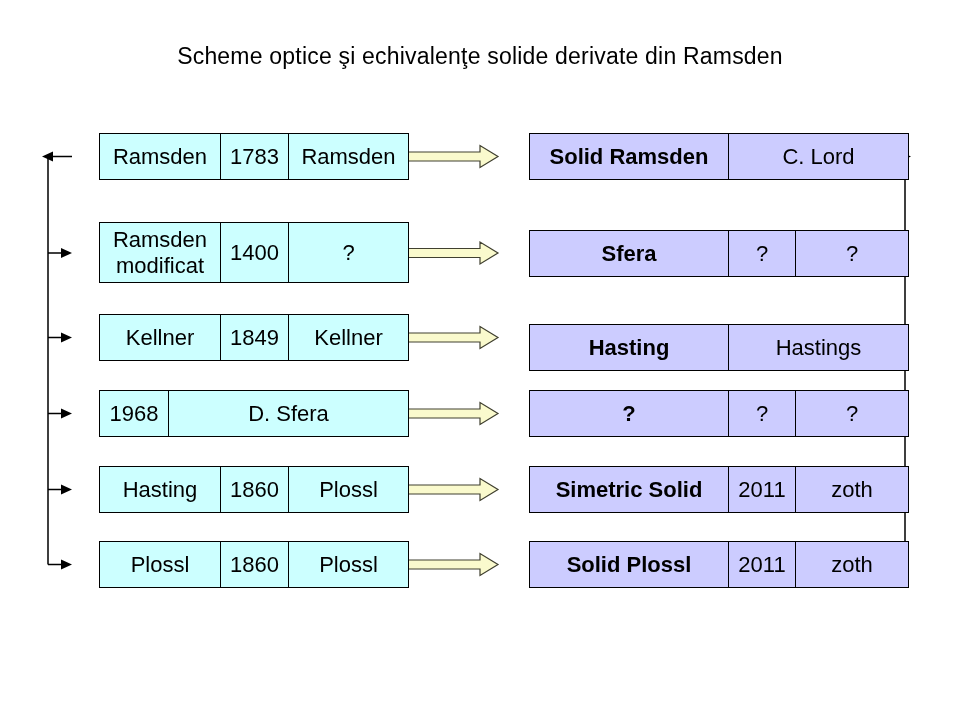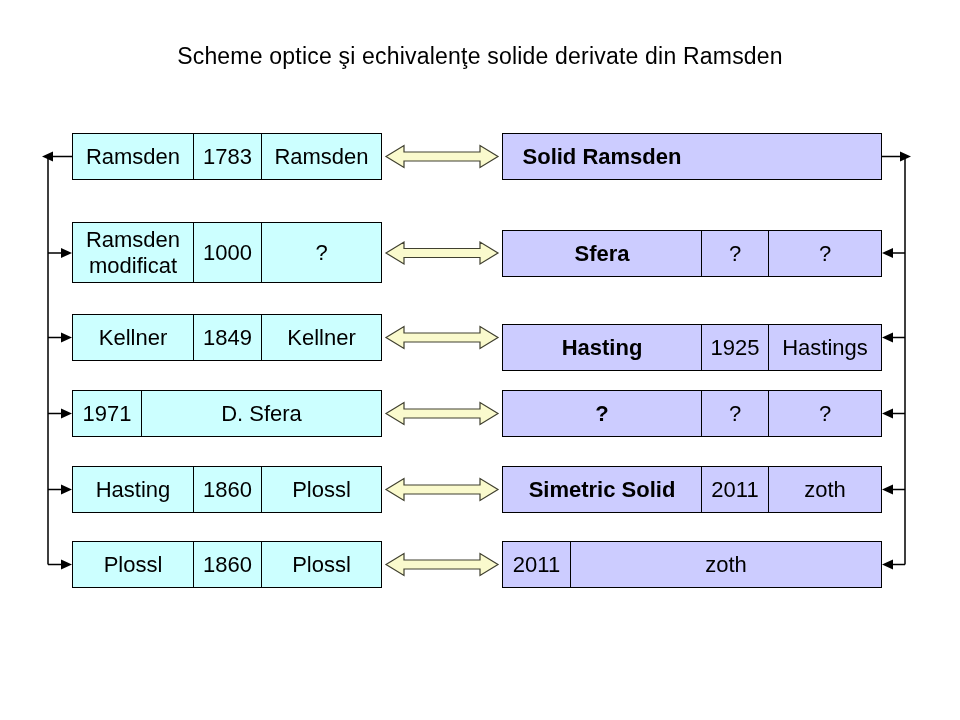--- a/index.html
+++ b/index.html
@@ -34,20 +34,21 @@
     height: 720px;
   }
   .box {
     position: absolute;
     display: flex;
     align-items: stretch;
     border: 1.5px solid #000000;
     box-sizing: border-box;
     font-size: 22px;
     line-height: 1.18;
+    margin-left: 27px;
   }
   .box.left-side  { left: 72px;  width: 310px; background: var(--left-box, #CCFFFF); }
   .box.right-side { left: 502px; width: 380px; background: var(--right-box, #CCCCFF); }
   .cell {
     display: flex;
     align-items: center;
     justify-content: center;
     text-align: center;
     box-sizing: border-box;
     padding: 0 2px;
@@ -105,46 +106,46 @@
     <polygon class="dbl-arrow" points="386,564.5 404,553.5 404,560 480,560 480,553.5 498,564.5 480,575.5 480,569 404,569 404,575.5"></polygon>
   </svg>
 
   <div class="box left-side" style="top:133px;height:47px">
     <div class="cell c-name">Ramsden</div>
     <div class="cell c-year">1783</div>
     <div class="cell c-designer">Ramsden</div>
   </div>
   <div class="box right-side" style="top:133px;height:47px">
     <div class="cell c-name">Solid Ramsden</div>
+    <div class="cell c-designer">C. Lord</div>
   </div>
 
   <div class="box left-side" style="top:222px;height:61px">
     <div class="cell c-name">Ramsden modificat</div>
-    <div class="cell c-year">1000</div>
+    <div class="cell c-year">1400</div>
     <div class="cell c-designer">?</div>
   </div>
   <div class="box right-side" style="top:230px;height:47px">
     <div class="cell c-name">Sfera</div>
     <div class="cell c-year">?</div>
     <div class="cell c-designer">?</div>
   </div>
 
   <div class="box left-side" style="top:314px;height:47px">
     <div class="cell c-name">Kellner</div>
     <div class="cell c-year">1849</div>
     <div class="cell c-designer">Kellner</div>
   </div>
   <div class="box right-side" style="top:324px;height:47px">
     <div class="cell c-name">Hasting</div>
-    <div class="cell c-year">1925</div>
     <div class="cell c-designer">Hastings</div>
   </div>
 
   <div class="box left-side" style="top:390px;height:47px">
-    <div class="cell c-year">1971</div>
+    <div class="cell c-year">1968</div>
     <div class="cell c-designer">D. Sfera</div>
   </div>
   <div class="box right-side" style="top:390px;height:47px">
     <div class="cell c-name">?</div>
     <div class="cell c-year">?</div>
     <div class="cell c-designer">?</div>
   </div>
 
   <div class="box left-side" style="top:466px;height:47px">
     <div class="cell c-name">Hasting</div>
@@ -156,17 +157,18 @@
     <div class="cell c-year">2011</div>
     <div class="cell c-designer">zoth</div>
   </div>
 
   <div class="box left-side" style="top:541px;height:47px">
     <div class="cell c-name">Plossl</div>
     <div class="cell c-year">1860</div>
     <div class="cell c-designer">Plossl</div>
   </div>
   <div class="box right-side" style="top:541px;height:47px">
+    <div class="cell c-name">Solid Plossl</div>
     <div class="cell c-year">2011</div>
     <div class="cell c-designer">zoth</div>
   </div>
 
 </div>
 
 </body></html>

